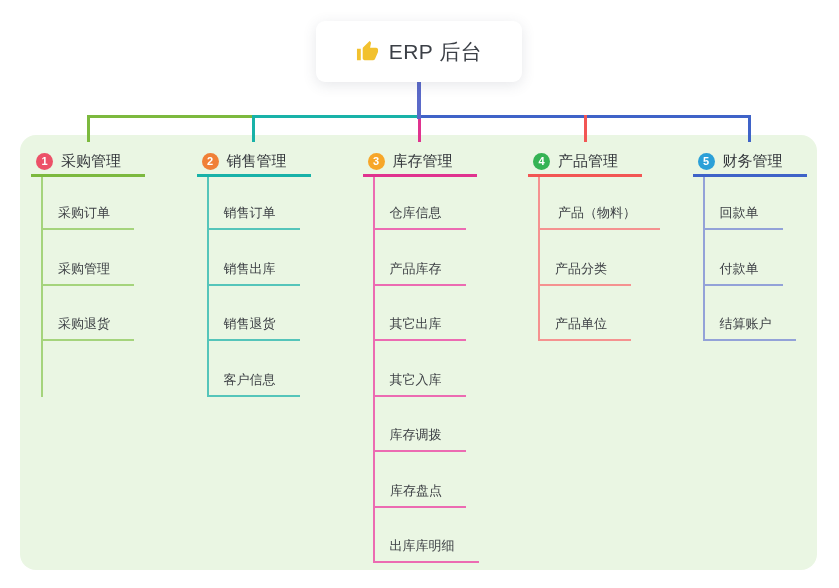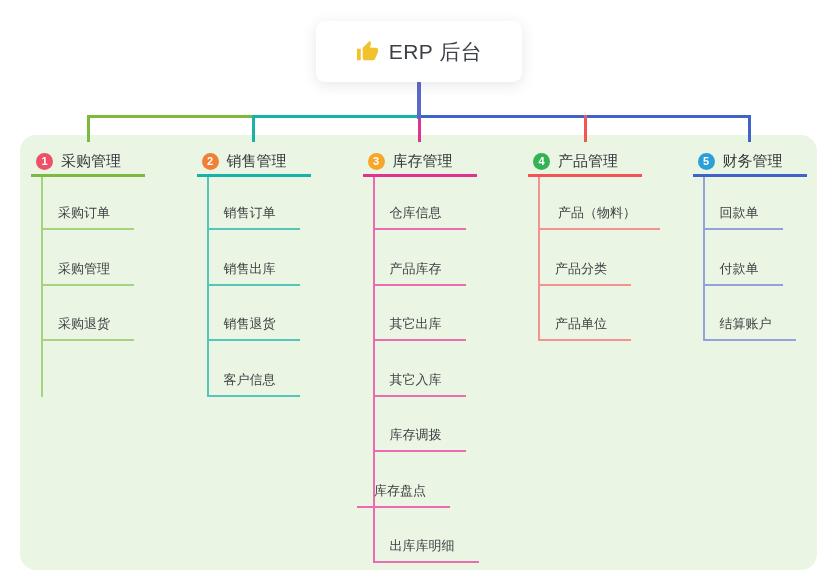--- a/index.html
+++ b/index.html
@@ -78,21 +78,21 @@
     <div class="branch-header" style="left: 362.5px; top: 148px; width: 114px; border-bottom: 3px solid rgb(224, 51, 143);">
       <span class="badge" style="background: rgb(247, 166, 41);">3</span>
       <span class="branch-title">库存管理</span>
     </div>
     <div class="vline" style="left: 372.5px; top: 176px; height: 387px; background: rgb(236, 107, 178);"></div>
     <div class="child-node" style="left: 372.5px; top: 189px; border-bottom: 2px solid rgb(236, 107, 178);">仓库信息</div>
     <div class="child-node" style="left: 372.5px; top: 244.5px; border-bottom: 2px solid rgb(236, 107, 178);">产品库存</div>
     <div class="child-node" style="left: 372.5px; top: 355.5px; border-bottom: 2px solid rgb(236, 107, 178);">其它入库</div>
     <div class="child-node" style="left: 372.5px; top: 300px; border-bottom: 2px solid rgb(236, 107, 178);">其它出库</div>
     <div class="child-node" style="left: 372.5px; top: 411px; border-bottom: 2px solid rgb(236, 107, 178);">库存调拨</div>
-    <div class="child-node" style="left: 357px; top: 466.5px; border-bottom: 2px solid rgb(236, 107, 178);">库存盘点</div>
+    <div class="child-node" style="left: 373px; top: 466.5px; border-bottom: 2px solid rgb(236, 107, 178);">库存盘点</div>
     <div class="child-node" style="left: 372.5px; top: 522px; border-bottom: 2px solid rgb(236, 107, 178);">出库库明细</div>
     <div class="branch-header" style="left: 528px; top: 148px; width: 114px; border-bottom: 3px solid rgb(242, 86, 84);">
       <span class="badge" style="background: rgb(53, 179, 84);">4</span>
       <span class="branch-title">产品管理</span>
     </div>
     <div class="vline" style="left: 538px; top: 176px; height: 165px; background: rgb(245, 146, 144);"></div>
     <div class="child-node" style="left: 538px; top: 189px; border-bottom: 2px solid rgb(245, 146, 144); padding-left: 20px;">产品（物料）</div>
     <div class="child-node" style="left: 538px; top: 244.5px; border-bottom: 2px solid rgb(245, 146, 144);">产品分类</div>
     <div class="child-node" style="left: 538px; top: 300px; border-bottom: 2px solid rgb(245, 146, 144);">产品单位</div>
     <div class="branch-header" style="left: 692.5px; top: 148px; width: 114px; border-bottom: 3px solid rgb(63, 99, 200);">

